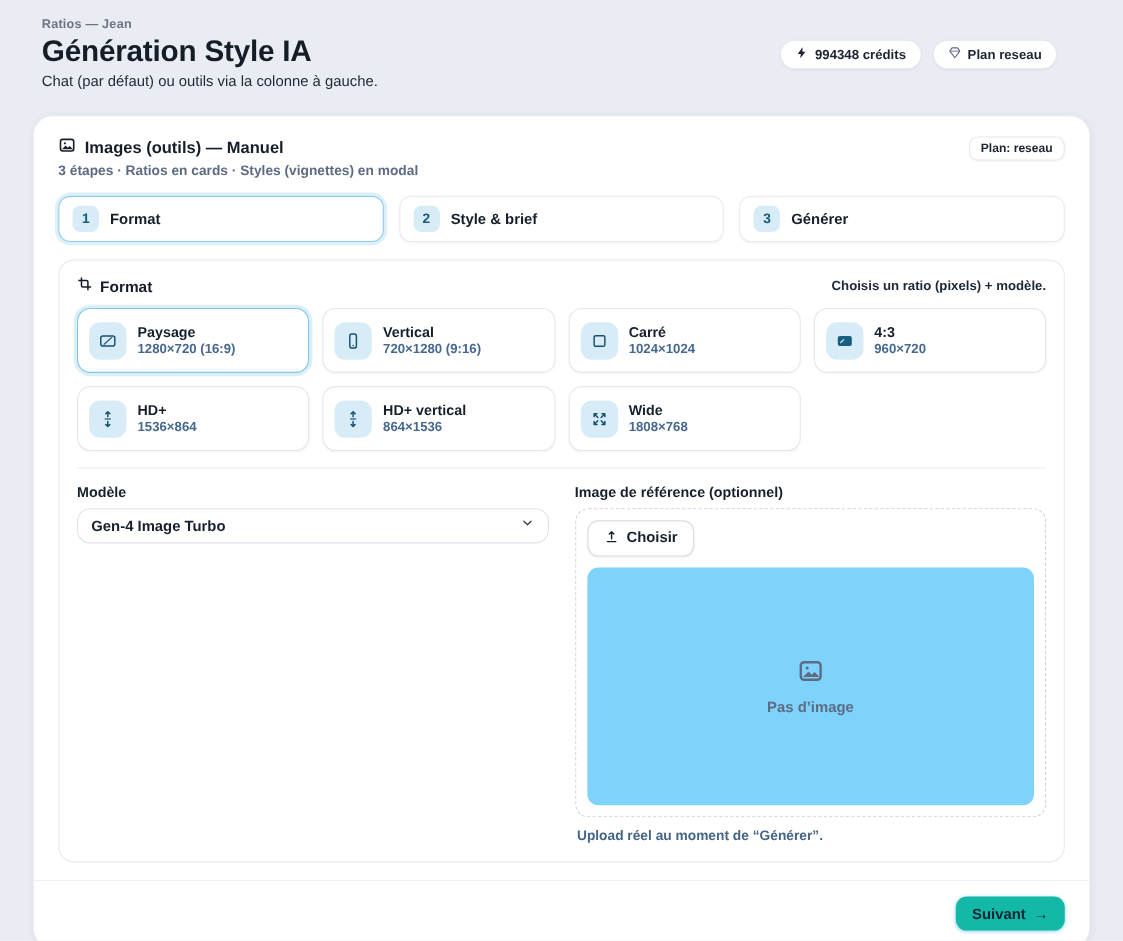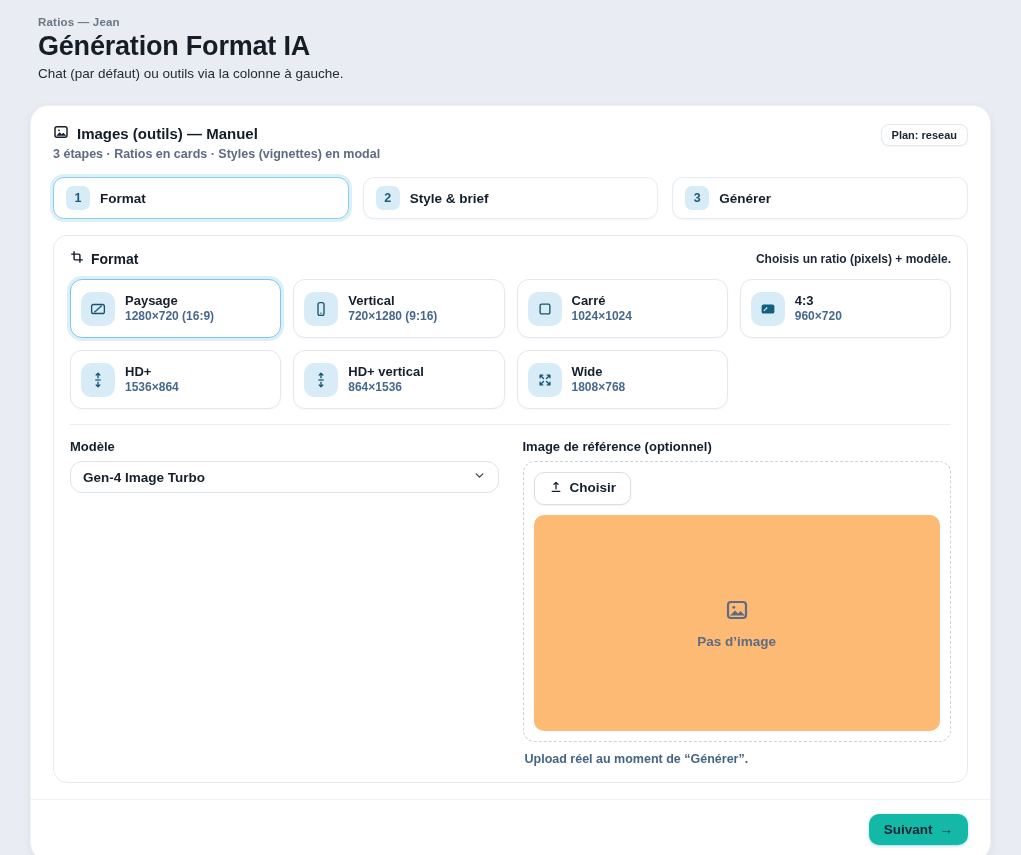--- a/index.html
+++ b/index.html
@@ -59,42 +59,61 @@
   .select { display:flex; align-items:center; justify-content:space-between; height:32px; padding:0 12px;
             border:1px solid #dfe3ea; border-radius:12px; background:#fff; cursor:pointer; }
   .select-value { font-size:13.5px; font-weight:bold; color:#15202c; }
 
   .dropzone { border:1.5px dashed #cbd2dc; border-radius:12px; padding:10px; }
   .drop-row { display:flex; align-items:center; justify-content:space-between; gap:10px; }
   .drop-hint { font-size:13px; font-weight:bold; color:#5d6b83; padding-left:4px; }
   .choose-btn { display:flex; align-items:flex-start; gap:7px; background:#fff; border:1px solid #d9dee6;
                 border-radius:10px; padding:7px 14px; font-size:13.5px; font-weight:bold; color:#15202c;
                 box-shadow:0 1px 2px rgba(16,24,40,.05); cursor:pointer; white-space:nowrap; }
-  .drop-empty { margin-top:10px; height:216px; background:#fdba74; border-radius:10px;
+  .drop-empty { margin-top:10px; height:216px; background:#7dd3fc; border-radius:10px;
                 display:flex; flex-direction:column; align-items:center; justify-content:center; gap:8px; color:#5d6b83; }
   .drop-empty-text { font-size:13.5px; font-weight:bold; color:#5d6b83; }
   .upload-note { font-size:12.5px; font-weight:bold; color:#456585; margin-top:10px; padding-left:2px; }
 
   
   .card-footer { border-top:1px solid #eef0f4; margin-top:16px; padding:14px 22px 15px 22px;
                  display:flex; justify-content:flex-end; }
   .next-btn { display:flex; align-items:center; gap:7px; background:#14b8a6; border:none; border-radius:10px;
               padding:8px 15px; font-size:13.5px; font-weight:bold; color:#0b2433; cursor:pointer;
               box-shadow:0 1px 3px rgba(41,171,226,.45); font-family:inherit; }
 </style>
 </head>
 <body>
 
 <div class="page">
 
   <div class="top">
     <div>
       <div class="eyebrow">Ratios — Jean</div>
-      <div class="page-title">Génération Format IA</div>
+      <div class="page-title">Génération Style IA</div>
       <div class="page-sub">Chat (par défaut) ou outils via la colonne à gauche.</div>
+    </div>
+    <div class="top-badges">
+      <div class="pill">
+        <span>
+          <svg width="12" height="12" viewBox="0 0 24 24">
+              <path d="M13 2 4.5 14H10l-1 8 9.5-12H13z" fill="#1b2430"></path>
+            </svg>
+        </span>
+        <span>994348 crédits</span>
+      </div>
+      <div class="pill">
+        <span>
+          <svg width="12" height="12" viewBox="0 0 24 24" fill="none" stroke="#5d6b83" stroke-width="2" stroke-linejoin="round">
+              <path d="M7 3h10l4 6-9 12L3 9z"></path>
+              <path d="M3 9h18" opacity=".7"></path>
+            </svg>
+        </span>
+        <span>Plan reseau</span>
+      </div>
     </div>
   </div>
 
   <div class="card">
 
     <div class="card-head">
       <div>
         <div class="card-title-row">
           <span>
             <svg width="16" height="16" viewBox="0 0 24 24" fill="none" stroke="#141d28" stroke-width="2.2">

